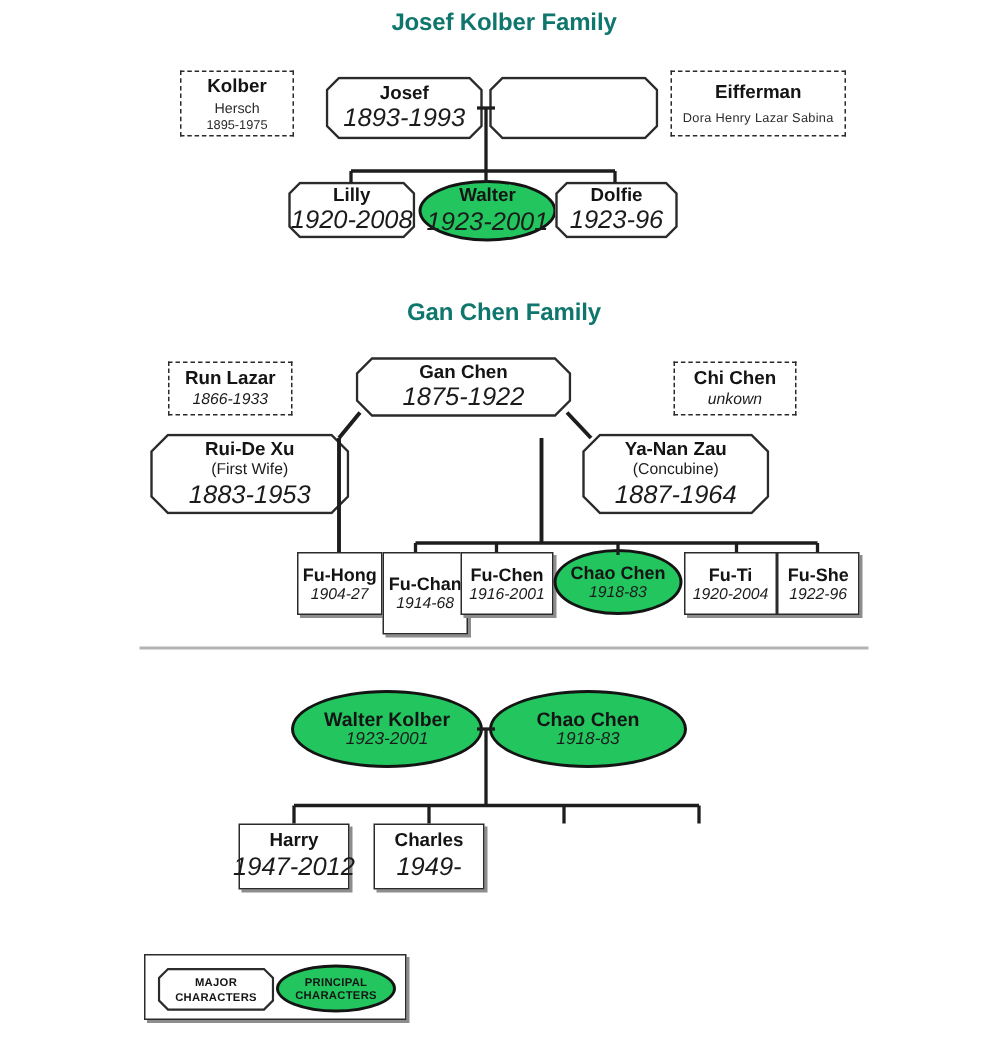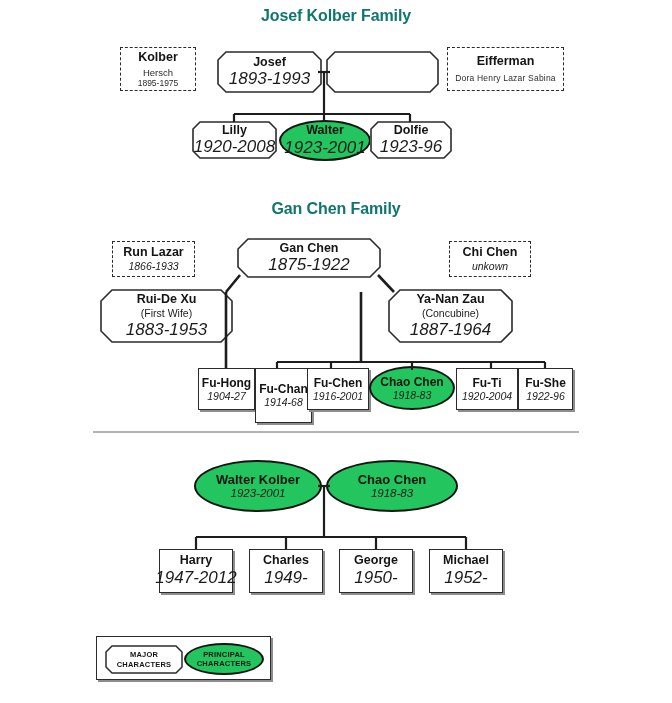--- a/index.html
+++ b/index.html
@@ -363,29 +363,21 @@
   <div class="rect" style="left:159px; top:549px; width:74px; height:44px;">
     <div class="nm">Harry</div>
     <div class="dt">1947-2012</div>
   </div>
 
   <div class="rect" style="left:249px; top:549px; width:74px; height:44px;">
     <div class="nm">Charles</div>
     <div class="dt">1949-</div>
   </div>
 
-  <div class="rect" style="left:339px; top:549px; width:74px; height:44px;">
-    <div class="nm">George</div>
-    <div class="dt">1950-</div>
-  </div>
-
-  <div class="rect" style="left:429px; top:549px; width:74px; height:44px;">
-    <div class="nm">Michael</div>
-    <div class="dt">1952-</div>
-  </div>
+
 
   <div class="legend-box" style="left:96px; top:636px; width:175px; height:44px;">
 
     <div class="node oct" style="left:8px; top:8px; width:78px; height:29px;">
       <svg class="octsvg" viewBox="0 0 78 29" preserveAspectRatio="none">
         <polygon points="7,1 71,1 77,7 77,22 71,28 7,28 1,22 1,7" fill="#ffffff" stroke="#2b2b2b" stroke-width="1.5" vector-effect="non-scaling-stroke"></polygon>
       </svg>
       <div class="inner legend-label">
         <div>MAJOR</div>
         <div>CHARACTERS</div>

